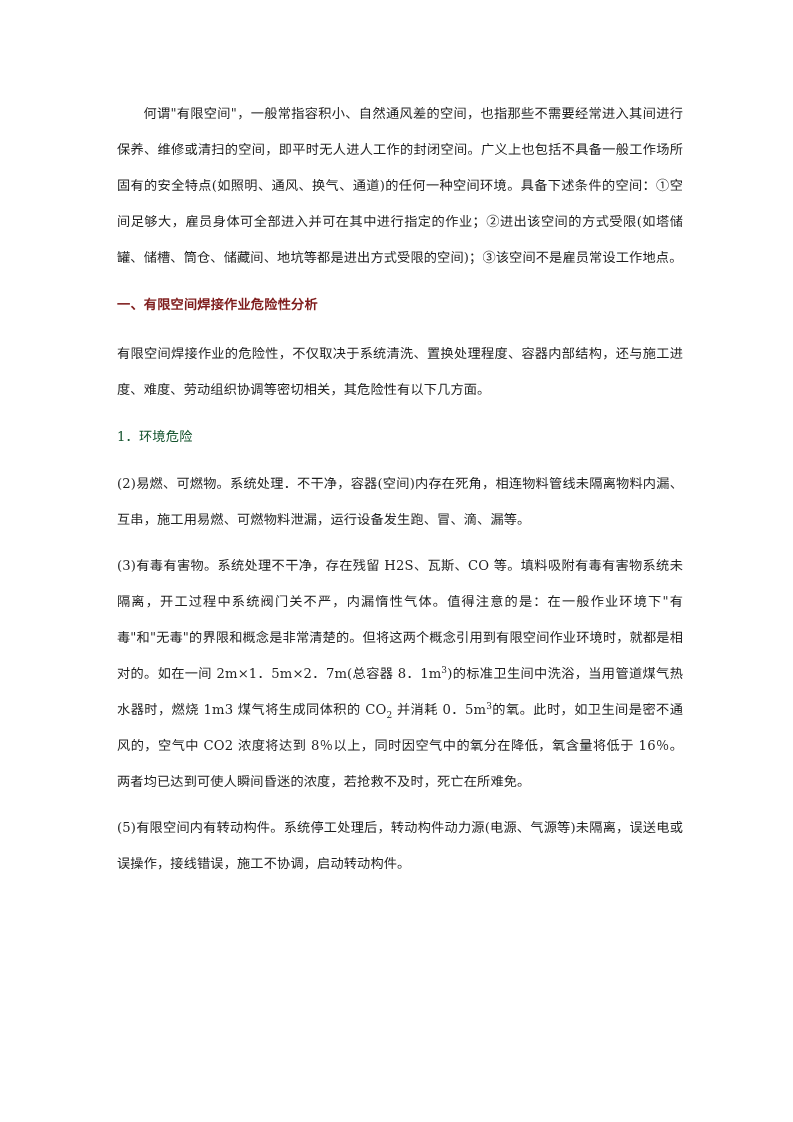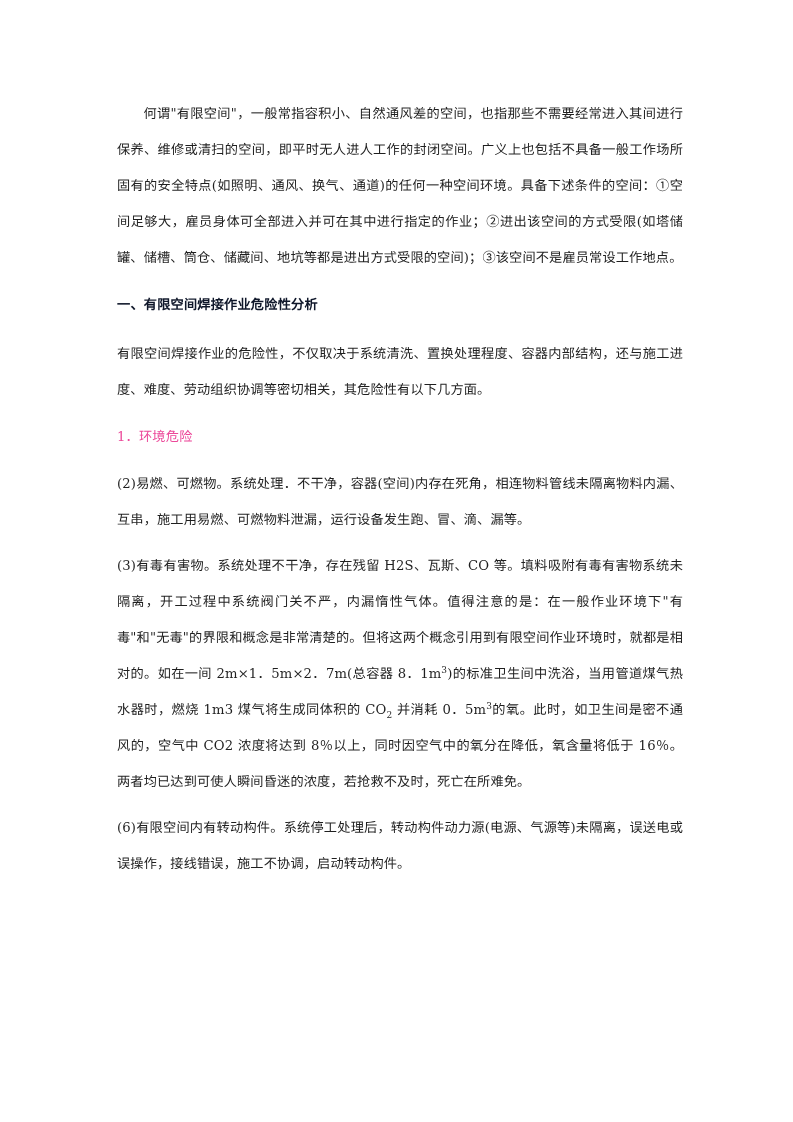--- a/index.html
+++ b/index.html
@@ -54,29 +54,29 @@
   .para.tight {
     margin-bottom: 10px;
   }
 
   .heading {
     font-family: "DejaVu Sans", "Liberation Sans", sans-serif;
     font-size: 13.2px;
     font-weight: bold;
     line-height: 30px;
     letter-spacing: 0.2px;
-    color: #0f172a;
+    color: #7f1d1d;
     margin: 14px 0 16px 0;
   }
 
   .subhead {
     font-size: 13.2px;
     line-height: 30px;
     letter-spacing: 0.2px;
-    color: #ec4899;
+    color: #14532d;
     margin: 14px 0 14px 0;
   }
 
   sup {
     font-size: 0.68em;
     vertical-align: super;
     line-height: 0;
   }
   sub {
     font-size: 0.68em;
@@ -96,18 +96,18 @@
 
     <p class="para tight">有限空间焊接作业的危险性，不仅取决于系统清洗、置换处理程度、容器内部结构，还与施工进度、难度、劳动组织协调等密切相关，其危险性有以下几方面。</p>
 
     <p class="subhead">1．环境危险</p>
 
 
     <p class="para tight">(2)易燃、可燃物。系统处理．不干净，容器(空间)内存在死角，相连物料管线未隔离物料内漏、互串，施工用易燃、可燃物料泄漏，运行设备发生跑、冒、滴、漏等。</p>
 
     <p class="para tight"><span>(3)有毒有害物。系统处理不干净，存在残留 H2S、瓦斯、CO 等。填料吸附有毒有害物系统未隔离，开工过程中系统阀门关不严，内漏惰性气体。值得注意的是：在一般作业环境下"有毒"和"无毒"的界限和概念是非常清楚的。但将这两个概念引用到有限空间作业环境时，就都是相对的。如在一间 2m×1．5m×2．7m(总容器 8．1m</span><sup>3</sup><span>)的标准卫生间中洗浴，当用管道煤气热水器时，燃烧 1m3 煤气将生成同体积的 CO</span><sub>2</sub><span> 并消耗 0．5m</span><sup>3</sup><span>的氧。此时，如卫生间是密不通风的，空气中 CO2 浓度将达到 8％以上，同时因空气中的氧分在降低，氧含量将低于 16％。两者均已达到可使人瞬间昏迷的浓度，若抢救不及时，死亡在所难免。</span></p>
 
-    <p class="para tight">(6)有限空间内有转动构件。系统停工处理后，转动构件动力源(电源、气源等)未隔离，误送电或误操作，接线错误，施工不协调，启动转动构件。</p>
+    <p class="para tight">(5)有限空间内有转动构件。系统停工处理后，转动构件动力源(电源、气源等)未隔离，误送电或误操作，接线错误，施工不协调，启动转动构件。</p>
 
 
 
   </div>
 </div>
 
 </body></html>

